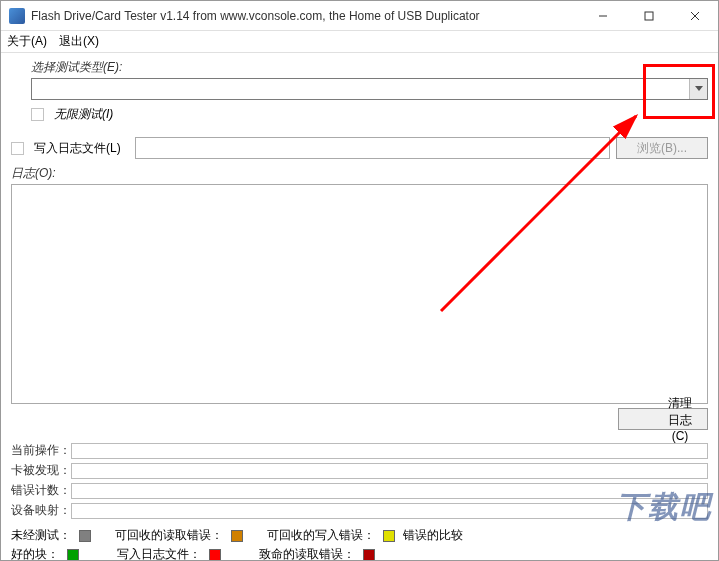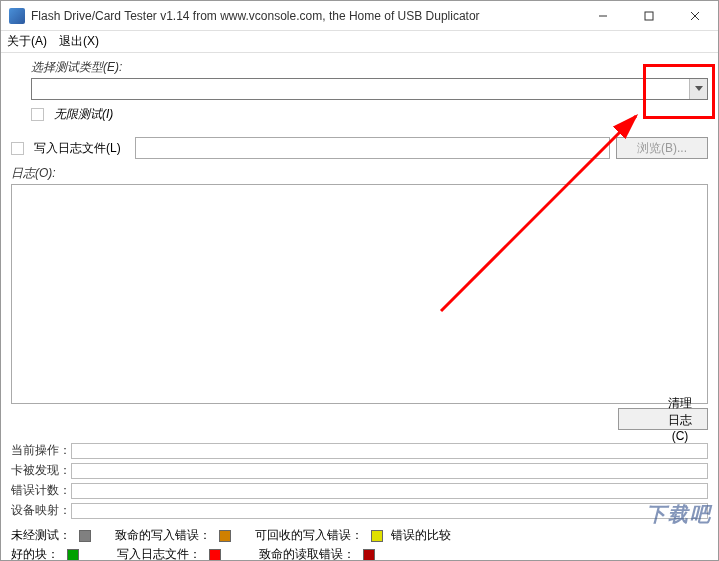--- a/index.html
+++ b/index.html
@@ -22,21 +22,21 @@
 .btn.disabled { color: #9a9a9a; }
 .input { height: 22px; border: 1px solid #aaa; background: #fff; }
 .textarea { border: 1px solid #aaa; background: #fff; width: 100%; }
 .checkbox { width: 13px; height: 13px; border: 1px solid #888; background: #fff; display: inline-block; margin-right: 4px; }
 .status-grid { display: grid; grid-template-columns: 60px 1fr; row-gap: 3px; margin-top: 12px; align-items: center; }
 .status-box { height: 16px; border: 1px solid #bbb; background: #fff; }
 .legend-row { display: flex; align-items: center; gap: 8px; margin-top: 2px; }
 .swatch { width: 12px; height: 12px; display: inline-block; border: 1px solid #666; }
 .red-highlight { position: absolute; border: 3px solid #ff0000; pointer-events: none; }
 .arrow-svg { position: absolute; pointer-events: none; }
-.watermark { position: absolute; right: 6px; bottom: 32px; font-size: 20px; color: rgba(50,80,140,0.6); font-weight: bold; font-style: italic; letter-spacing: 2px; }
+.watermark { position: absolute; right: 6px; bottom: 32px; font-size: 30px; color: rgba(50,80,140,0.6); font-weight: bold; font-style: italic; letter-spacing: 2px; }
 </style>
 </head>
 <body>
 
 <div class="titlebar">
   <div class="titlebar-icon"></div>
   <div class="titlebar-text">Flash Drive/Card Tester v1.14 from www.vconsole.com, the Home of USB Duplicator</div>
   <div class="win-btns">
     <div class="win-btn">
       <svg width="10" height="10">
@@ -101,21 +101,21 @@
     <div class="status-box"></div>
     <div class="label">设备映射：</div>
     <div class="status-box"></div>
   </div>
 
   <div style="display:flex; margin-top:6px;">
     <div style="flex:1;">
       <div class="legend-row">
         <span>未经测试：</span>
         <span class="swatch" style="background:#808080"></span>
-        <span style="margin-left:16px;">致命的写入错误：</span>
+        <span style="margin-left:16px;">可回收的读取错误：</span>
         <span class="swatch" style="background:#d08000"></span>
         <span style="margin-left:16px;">可回收的写入错误：</span>
         <span class="swatch" style="background:#e0e000"></span>
         <span style="margin-left:0;">错误的比较</span>
       </div>
       <div class="legend-row">
         <span>好的块：</span>
         <span class="swatch" style="background:#00a000"></span>
         <span style="margin-left:30px;">写入日志文件：</span>
         <span class="swatch" style="background:#ff0000"></span>

